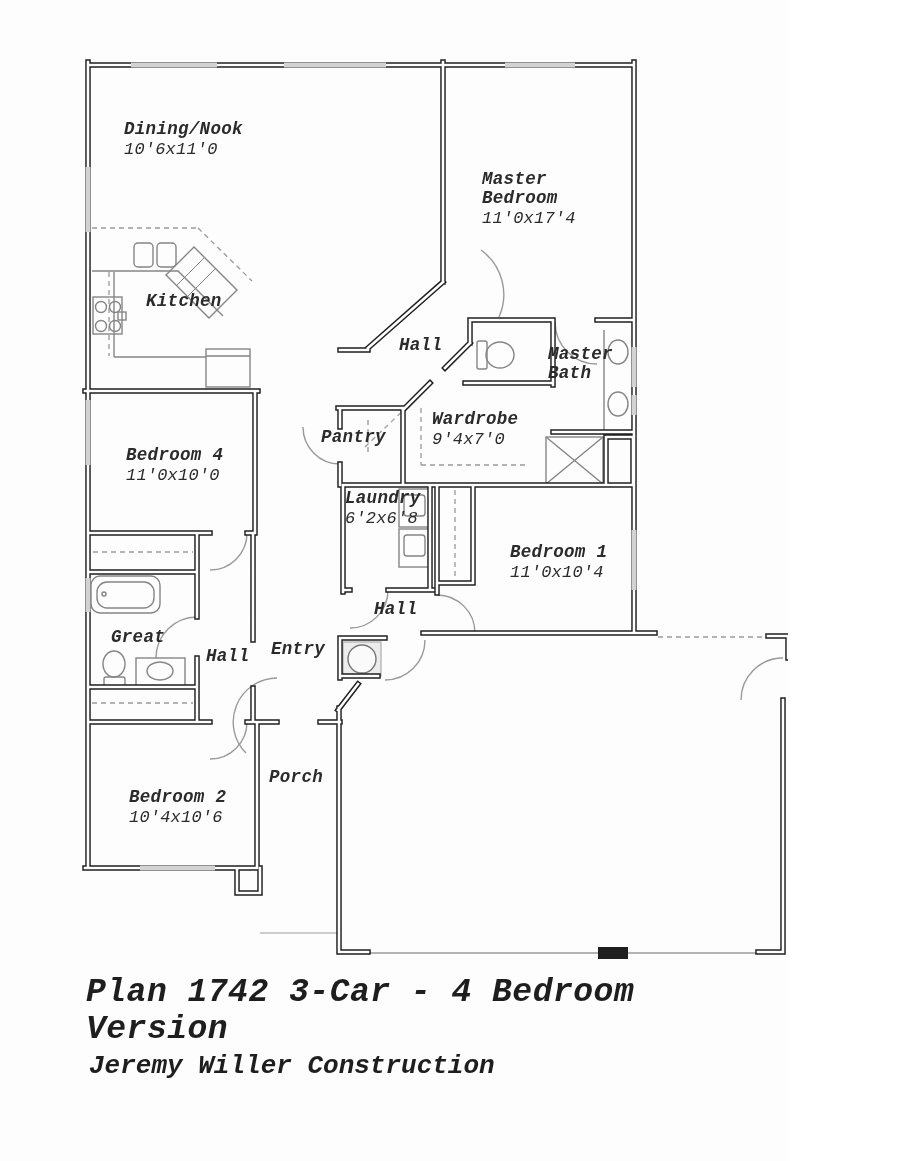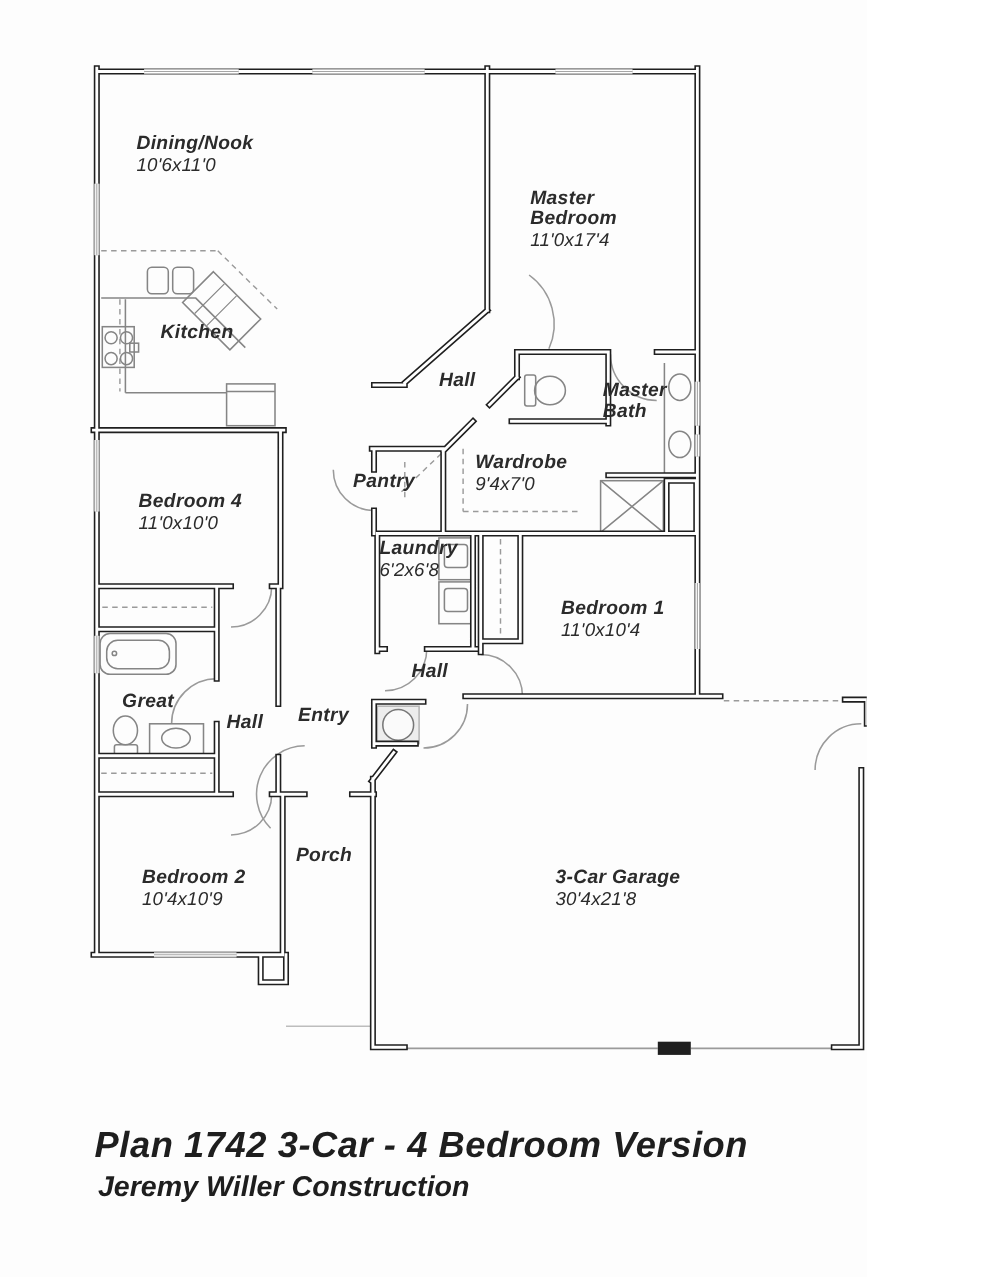--- a/index.html
+++ b/index.html
@@ -1,23 +1,23 @@
 <!DOCTYPE html>
 <html><head>
 <meta charset="utf-8">
 <style>
   html,body{margin:0;padding:0;background:#ffffff;}
   #stage{position:relative;width:788px;height:1161px;background:#fdfdfd;overflow:hidden;
-         font-family:Liberation Sans, sans-serif;}
+         font-family:Liberation Mono, monospace;}
   svg{position:absolute;left:0;top:0;}
   .lbl{position:absolute;color:#2b2b2b;font-style:italic;line-height:1.08;}
   .lbl .nm{font-size:17.5px;font-weight:600;letter-spacing:.3px;}
   .lbl .dm{font-size:17px;font-weight:500;margin-top:2px;letter-spacing:.2px;}
   .wrap .nm{display:block;}
-  #title-block{position:absolute;left:86px;top:1022px;color:#1e1e1e;font-style:italic;}
+  #title-block{position:absolute;left:86px;top:974px;color:#1e1e1e;font-style:italic;}
   #plan-title{font-size:33px;font-weight:700;letter-spacing:.5px;}
   #plan-subtitle{font-size:26px;font-weight:600;margin-top:3px;margin-left:3px;}
 </style>
 </head>
 <body>
 
 <div id="stage">
 
 <svg width="900" height="1161" viewBox="0 0 900 1161">
 
@@ -299,26 +299,22 @@
   <div class="lbl" style="left:374px;top:600px">
     <div class="nm">Hall</div>
   </div>
 
   <div class="lbl" style="left:269px;top:768px">
     <div class="nm">Porch</div>
   </div>
 
   <div class="lbl" style="left:129px;top:788px">
     <div class="nm">Bedroom 2</div>
-    <div class="dm">10'4x10'9</div>
-  </div>
-
-  <div class="lbl" style="left:505px;top:788px">
-    <div class="nm">3-Car Garage</div>
-    <div class="dm">30'4x21'8</div>
-  </div>
+    <div class="dm">10'4x10'6</div>
+  </div>
+
 
   <div id="title-block">
     <div id="plan-title">Plan 1742 3-Car - 4 Bedroom Version</div>
     <div id="plan-subtitle">Jeremy Willer Construction</div>
   </div>
 
 </div>
 
 </body></html>

